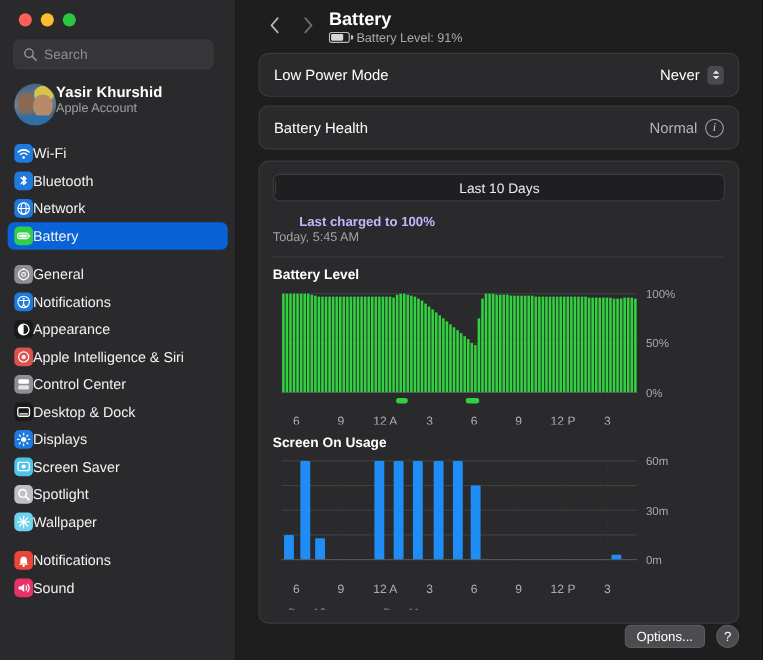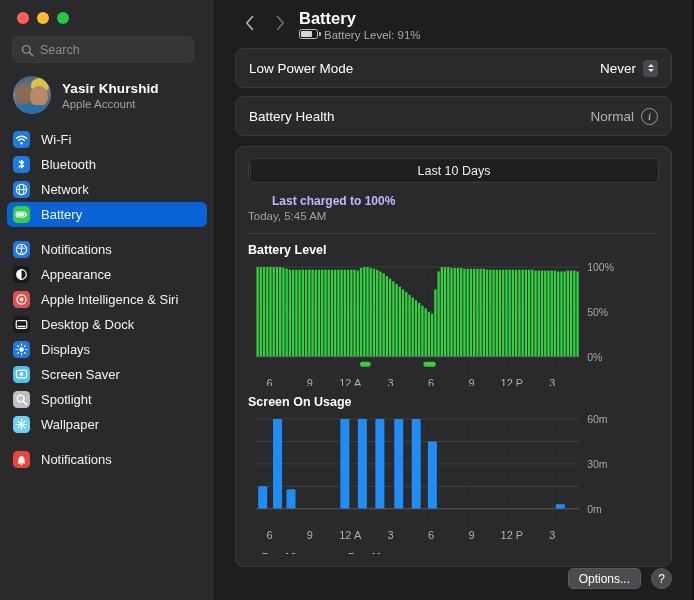--- a/index.html
+++ b/index.html
@@ -31,21 +31,21 @@
     border:1px solid #3c3c3e;
   }
   .search .mag { width:13px; height:13px; flex:0 0 13px; opacity:.65; }
   .search-input {
     background:transparent; border:0; outline:none;
     color:#e8e8e8; font-size:12.5px; font-family:inherit; width:100%;
   }
   .search-input::placeholder{ color:#8d8d90; }
 
   .account {
-    display:flex; align-items:center; gap:11px;
+    display:flex; align-items:flex-start; 
     padding:11px 12px 13px 13px;
     margin-top:2px; border-radius:6px;
   }
   .avatar {
     width:38px; height:38px; border-radius:50%; flex:0 0 38px;
     overflow:hidden; position:relative;
     background:linear-gradient(170deg,#3f5e7a 0%,#6d8196 45%,#3a4d5e 100%);
   }
   .avatar .hair{ position:absolute; left:47%; top:4%; width:48%; height:38%;
       background:#d8c24a; border-radius:50% 50% 40% 40%; }
@@ -55,21 +55,21 @@
       background:#b98a6a; border-radius:48%; }
   .avatar .shirt{ position:absolute; left:0; bottom:0; width:100%; height:24%;
       background:#2f6fa8; }
   .acct-text { display:flex; flex-direction:column; gap:2px; min-width:0; }
   .acct-name { font-size:13.5px; font-weight:700; color:#fff; letter-spacing:.1px; }
   .acct-sub  { font-size:11.5px; color:#a1a1a4; }
 
   .nav { padding:0 7px; }
   .nav-group { margin-bottom:10px; }
   .nav-item {
-    display:flex; align-items:center; gap:11px;
+    display:flex; align-items:center; gap:0;
     height:25px; padding:0 6px; border-radius:6px;
     font-size:13px; color:#f2f2f3; white-space:nowrap;
   }
   .nav-item.selected { background:#0a63d6; }
   .ico {
     width:17px; height:17px; flex:0 0 17px; border-radius:4.5px;
     display:flex; align-items:center; justify-content:center;
     font-size:10px; color:#fff; overflow:hidden; position:relative;
   }
   .ico svg{ display:block; }
@@ -227,20 +227,31 @@
                 <rect x="2.2" y="5" width="9.4" height="5" rx="1.5" fill="none" stroke="#fff" stroke-width="1.1"></rect>
                 <rect x="3.4" y="6.1" width="7" height="2.8" rx=".7" fill="#fff"></rect>
                 <rect x="12.1" y="6.4" width="1.1" height="2.2" rx=".4" fill="#fff"></rect>
               </svg>
             </span>
             <span>Battery</span>
           </div>
         </div>
         <div class="nav-group">
           <div class="nav-item">
+            <span class="ico" style="background: rgb(142, 142, 147);">
+              <svg xmlns="http://www.w3.org/2000/svg" viewBox="0 0 15 15" width="15" height="15">
+                <circle cx="7.5" cy="7.5" r="4.6" fill="none" stroke="#fff" stroke-width="1.1"></circle>
+                <circle cx="7.5" cy="7.5" r="1.7" fill="none" stroke="#fff" stroke-width="1"></circle>
+                <line x1="7.5" y1="1.8" x2="7.5" y2="3.4" stroke="#fff" stroke-width="1.1"></line>
+                <line x1="7.5" y1="11.6" x2="7.5" y2="13.2" stroke="#fff" stroke-width="1.1"></line>
+              </svg>
+            </span>
+            <span>General</span>
+          </div>
+          <div class="nav-item">
             <span class="ico" style="background: rgb(31, 122, 224);">
               <svg xmlns="http://www.w3.org/2000/svg" viewBox="0 0 15 15" width="15" height="15">
                 <circle cx="7.5" cy="7.5" r="5.2" fill="none" stroke="#fff" stroke-width="1.1"></circle>
                 <circle cx="7.5" cy="4.6" r="1" fill="#fff"></circle>
                 <path d="M4 6.2h7M7.5 6.6v3M7.5 9.6 5.8 12.3M7.5 9.6 9.2 12.3" stroke="#fff" stroke-width="1" fill="none" stroke-linecap="round"></path>
               </svg>
             </span>
             <span>Notifications</span>
           </div>
           <div class="nav-item">
@@ -253,20 +264,29 @@
             <span>Appearance</span>
           </div>
           <div class="nav-item">
             <span class="ico" style="background: rgb(217, 83, 79);">
               <svg xmlns="http://www.w3.org/2000/svg" viewBox="0 0 15 15" width="15" height="15">
                 <circle cx="7.5" cy="7.5" r="4.6" fill="none" stroke="#fff" stroke-width="1.1"></circle>
                 <circle cx="7.5" cy="7.5" r="2" fill="#fff" opacity=".85"></circle>
               </svg>
             </span>
             <span>Apple Intelligence &amp; Siri</span>
+          </div>
+          <div class="nav-item">
+            <span class="ico" style="background: rgb(142, 142, 147);">
+              <svg xmlns="http://www.w3.org/2000/svg" viewBox="0 0 15 15" width="15" height="15">
+                <rect x="2.6" y="2.8" width="9.8" height="4" rx="1.4" fill="#fff"></rect>
+                <rect x="2.6" y="8.2" width="9.8" height="4" rx="1.4" fill="#fff" opacity=".75"></rect>
+              </svg>
+            </span>
+            <span>Control Center</span>
           </div>
           <div class="nav-item">
             <span class="ico" style="background: rgb(26, 26, 28);">
               <svg xmlns="http://www.w3.org/2000/svg" viewBox="0 0 15 15" width="15" height="15">
                 <rect x="2.2" y="3.6" width="10.6" height="7.8" rx="1.5" fill="none" stroke="#fff" stroke-width="1.2"></rect>
                 <line x1="3.6" y1="9.3" x2="11.4" y2="9.3" stroke="#fff" stroke-width="1.2"></line>
               </svg>
             </span>
             <span>Desktop &amp; Dock</span>
           </div>
@@ -323,20 +343,30 @@
         <div class="nav-group">
           <div class="nav-item">
             <span class="ico" style="background: rgb(232, 69, 60);">
               <svg xmlns="http://www.w3.org/2000/svg" viewBox="0 0 15 15" width="15" height="15">
                 <path d="M4.4 10.2c0-3.6.2-6 3.1-6s3.1 2.4 3.1 6z" fill="#fff"></path>
                 <rect x="3.6" y="10.2" width="7.8" height="1.2" rx=".6" fill="#fff"></rect>
                 <circle cx="7.5" cy="12.5" r="1" fill="#fff"></circle>
               </svg>
             </span>
             <span>Notifications</span>
+          </div>
+          <div class="nav-item">
+            <span class="ico" style="background: rgb(232, 49, 107);">
+              <svg xmlns="http://www.w3.org/2000/svg" viewBox="0 0 15 15" width="15" height="15">
+                <path d="M3 6.1h2.2L8 3.8v7.4L5.2 8.9H3z" fill="#fff"></path>
+                <path d="M9.6 5.6a3.3 3.3 0 0 1 0 3.8" fill="none" stroke="#fff" stroke-width="1.1" stroke-linecap="round"></path>
+                <path d="M11.2 4.2a5.4 5.4 0 0 1 0 6.6" fill="none" stroke="#fff" stroke-width="1.1" stroke-linecap="round"></path>
+              </svg>
+            </span>
+            <span>Sound</span>
           </div>
         </div>
       </div>
   </div>
 
   <div class="detail">
 
     <div class="topbar">
       <div class="navbtn">
         <svg class="chev" viewBox="0 0 10 16">

